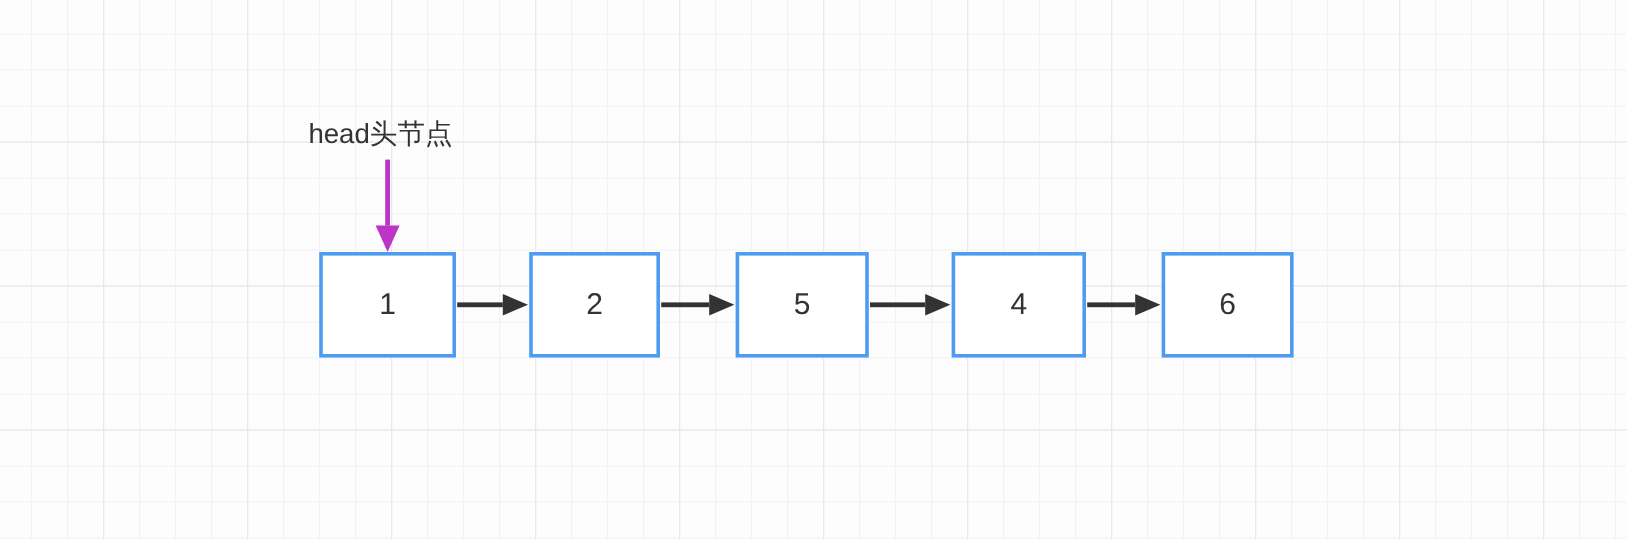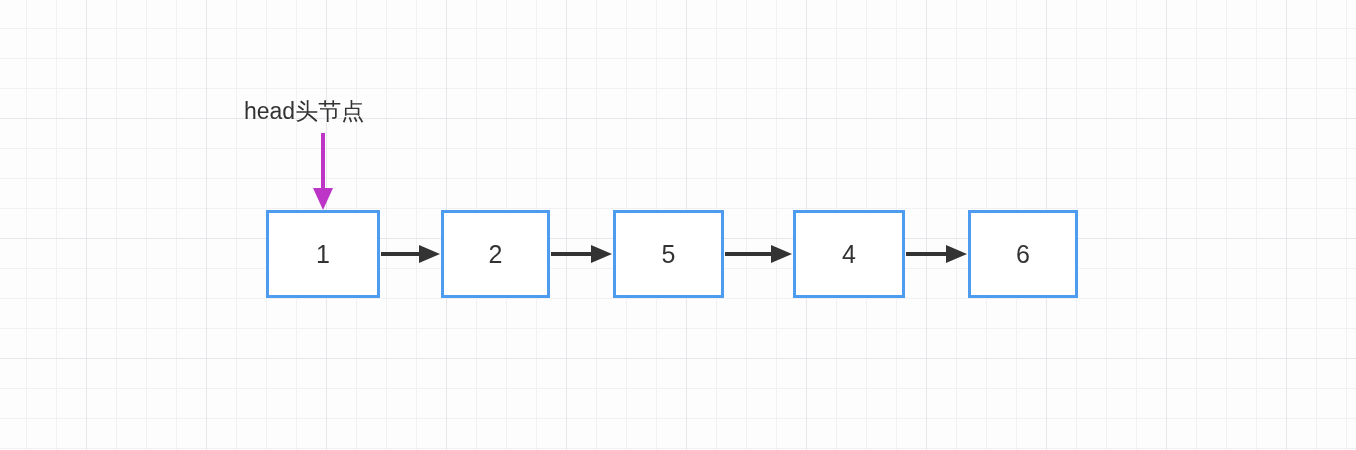--- a/index.html
+++ b/index.html
@@ -15,21 +15,21 @@
       linear-gradient(#e6e6eb 1px, transparent 1px),
       linear-gradient(90deg, #e6e6eb 1px, transparent 1px),
       linear-gradient(#f1f1f4 1px, transparent 1px),
       linear-gradient(90deg, #f1f1f4 1px, transparent 1px);
     background-size: 120px 120px, 120px 120px, 30px 30px, 30px 30px;
     background-position: 0 118px, 86px 0, 0 28px, 26px 0;
   }
 
   .head-label {
     position: absolute;
-    left: 244px;
+    left: 257px;
     top: 97px;
     font-size: 23px;
     line-height: 28px;
     color: #333333;
     white-space: nowrap;
   }
 
   
   .head-pointer {
     position: absolute;

